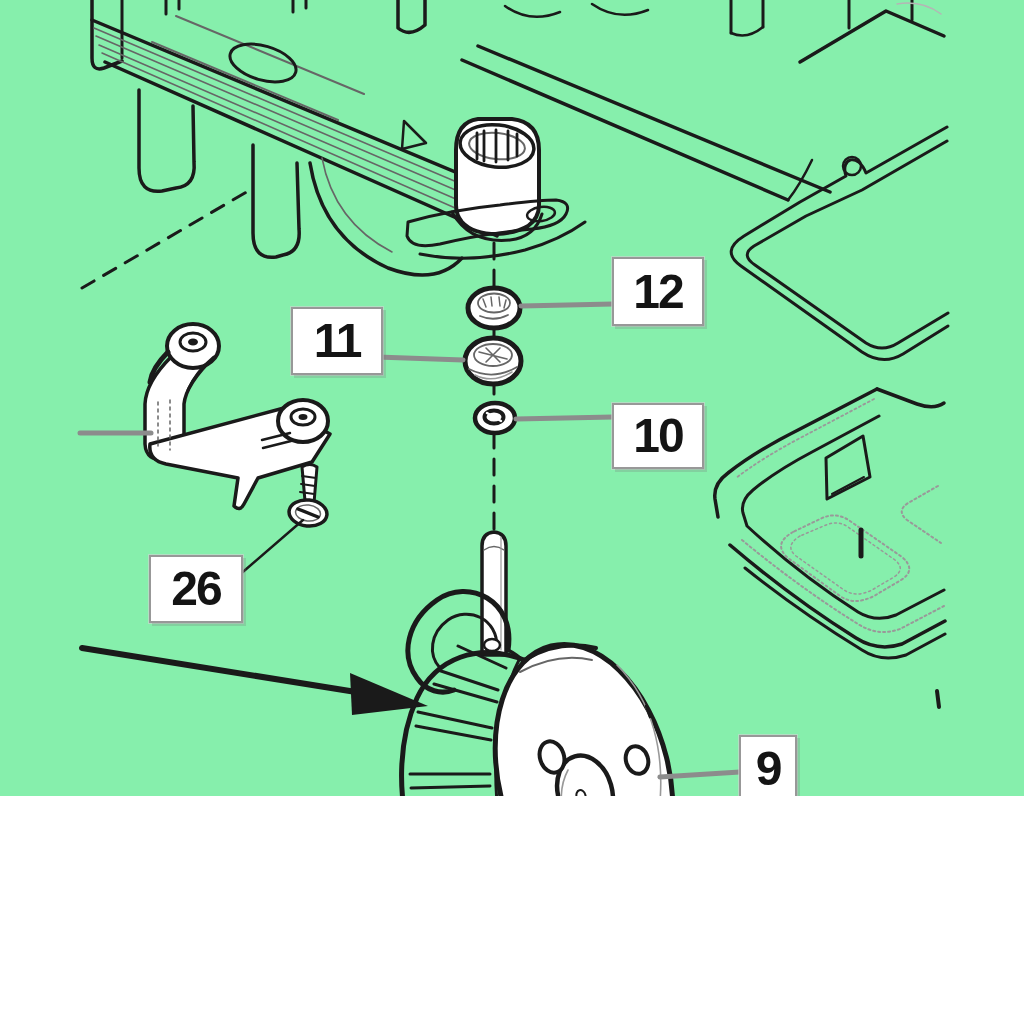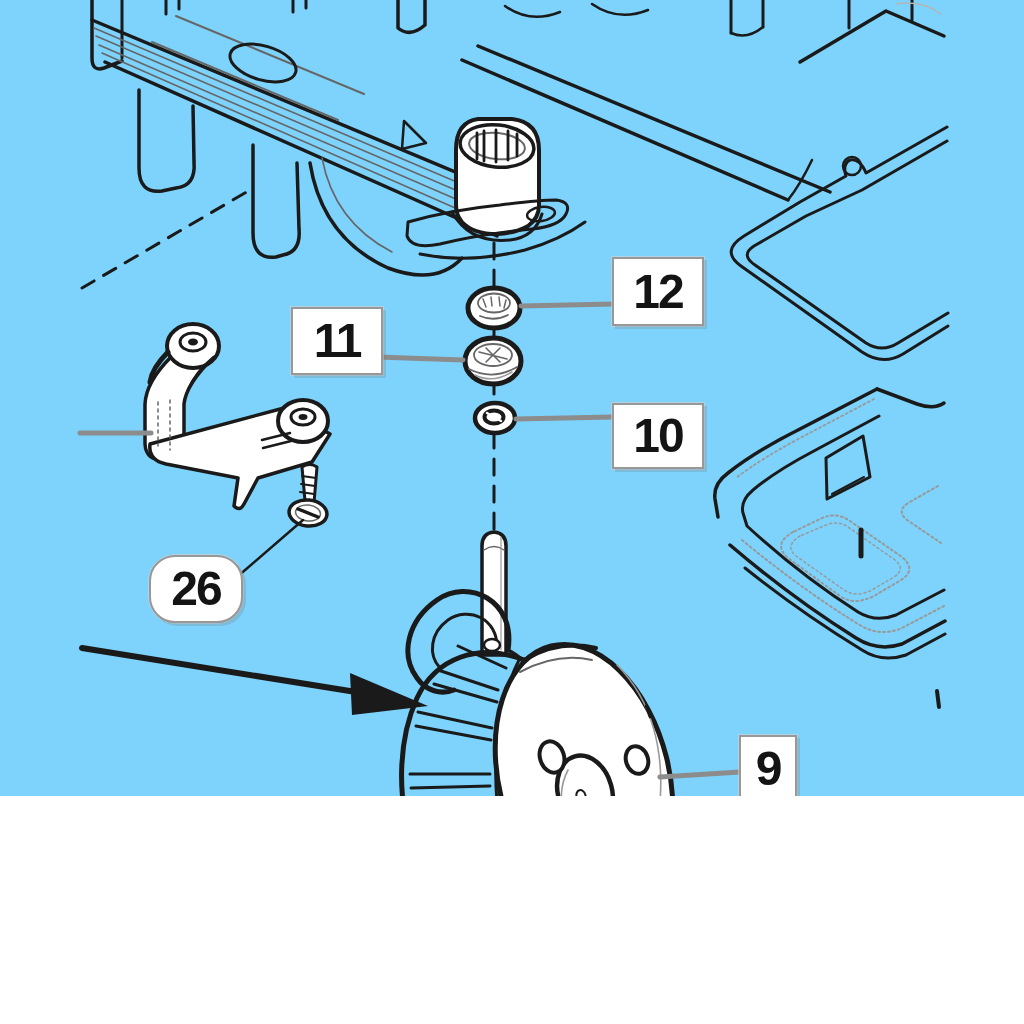--- a/index.html
+++ b/index.html
@@ -1,17 +1,17 @@
 <!DOCTYPE html>
 <html><head>
 <meta charset="utf-8">
 <style>
   html,body{margin:0;padding:0;background:#fff;}
   #stage{
-    position:relative;width:1024px;height:796px;background:#7dd3fc;overflow:hidden;
+    position:relative;width:1024px;height:796px;background:#86efac;overflow:hidden;
     font-family:"Liberation Sans", sans-serif;
   }
   #drawing{position:absolute;left:0;top:0;}
   
   .ln{fill:none;stroke:#1a1a1a;stroke-linecap:round;stroke-linejoin:round;}
   .w6{stroke-width:6}.w5{stroke-width:5}.w45{stroke-width:4.5}.w4{stroke-width:4}
   .w35{stroke-width:3.5}.w3{stroke-width:3}.w28{stroke-width:2.8}.w25{stroke-width:2.5}
   .w2{stroke-width:2}.w18{stroke-width:1.8}.w16{stroke-width:1.6}.w15{stroke-width:1.5}.w12{stroke-width:1.2}
   .gray{stroke:#8c8c8c}.mid{stroke:#666}.lt{stroke:#999}.vlt{stroke:#b5b5b5}
   .fillw{fill:#ffffff}
@@ -24,21 +24,21 @@
   .callout{
     position:absolute;display:flex;align-items:center;justify-content:center;
     background:#ffffff;border:2px solid #989898;
     box-shadow:3px 3px 0 rgba(120,120,120,0.25), 0 0 0 1px rgba(210,210,210,0.6);
     color:#141414;font-weight:700;font-size:48px;letter-spacing:-2px;line-height:1;
     user-select:none;
   }
   #callout-12{left:612px;top:257px;width:88px;height:65px;}
   #callout-11{left:291px;top:307px;width:88px;height:64px;}
   #callout-10{left:612px;top:367px;width:88px;height:62px;margin-top:36px;}
-  #callout-26{left:149px;top:555px;width:90px;height:64px;border-radius:26px;}
+  #callout-26{left:149px;top:555px;width:90px;height:64px;}
   #callout-9{left:739px;top:735px;width:54px;height:64px;}
 </style>
 </head>
 <body>
 
 <div id="stage">
 
   <svg id="drawing" width="1024" height="1024" viewBox="0 0 1024 1024">
 
     <g>

